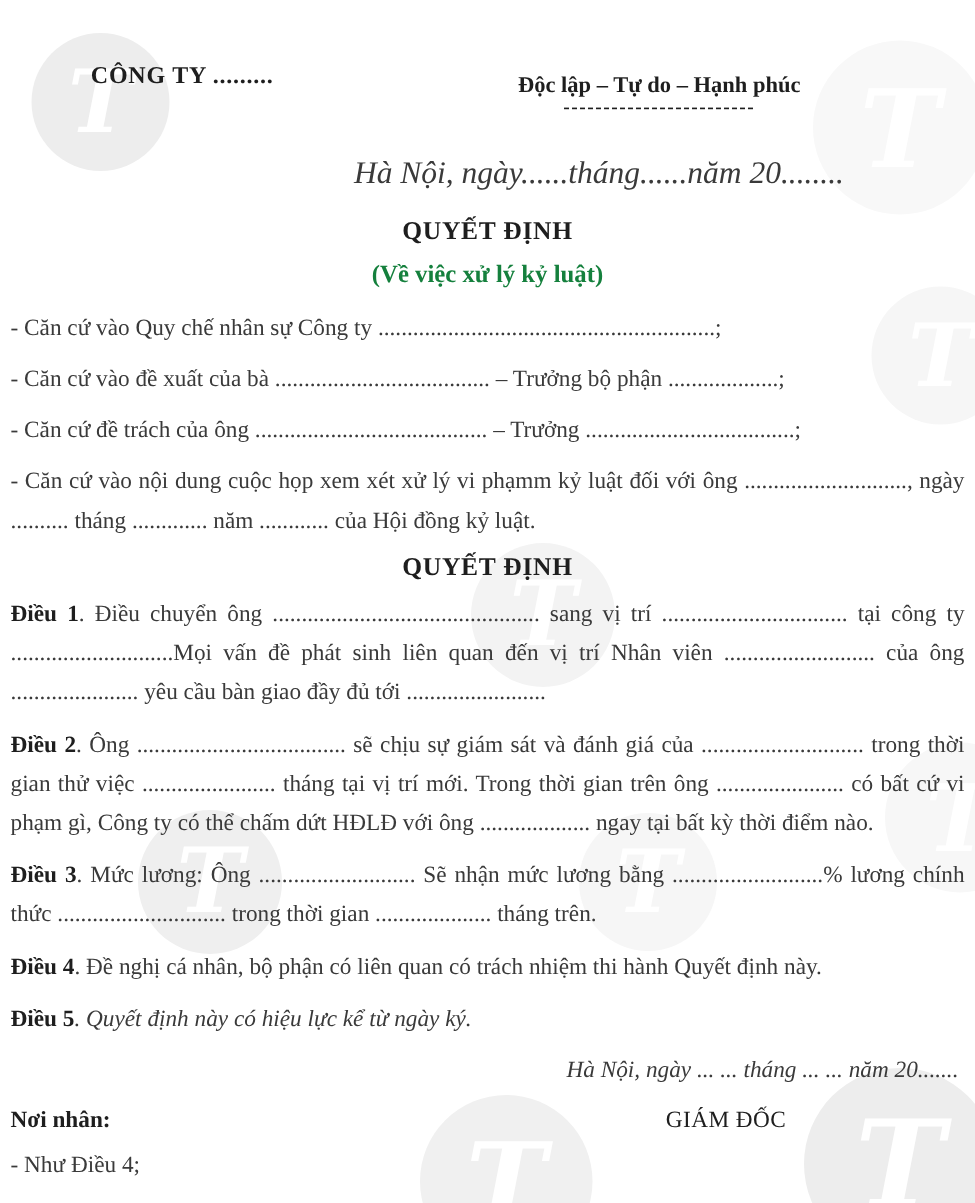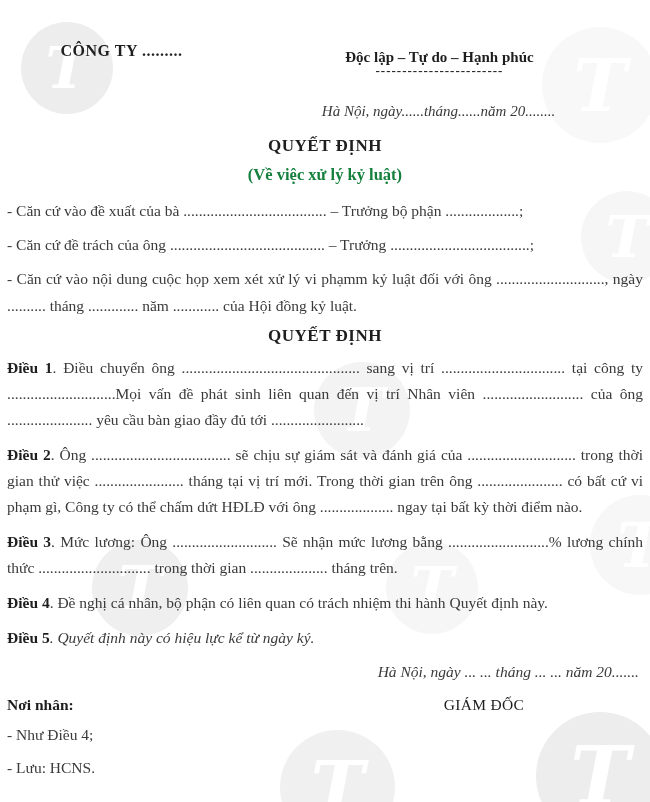--- a/index.html
+++ b/index.html
@@ -28,21 +28,21 @@
   .b{font-weight:bold;color:#1e1e1e;}
   .i{font-style:italic;}
   .header{display:flex;margin-top:32px;}
   .h-left{width:36%;}
   .h-right{width:64%;text-align:center;}
   .company{font-weight:bold;color:#1e1e1e;font-size:16px;text-align:center;letter-spacing:.5px;margin-top:2px;}
   .national{font-weight:bold;color:#1e1e1e;font-size:15.5px;letter-spacing:.2px;}
   .motto{font-weight:bold;color:#1e1e1e;font-size:15px;margin-top:9px;font-family:Liberation Serif, serif;}
   .hr-dash{font-weight:bold;color:#1e1e1e;font-size:13px;letter-spacing:1px;line-height:10px;}
   .doc-number{margin-top:42px;padding-left:48px;font-size:15.5px;}
-  .date-top{font-style:italic;text-align:center;margin-top:27px;padding-right:2px;font-size:15px;}
+  .date-top{font-style:italic;text-align:left;margin-top:27px;padding-right:2px;font-size:21px;}
   .title{font-weight:bold;color:#1e1e1e;text-align:center;font-size:17px;margin-top:16px;letter-spacing:.5px;}
   .subtitle{font-weight:bold;color:#15803d;text-align:center;font-size:16.5px;margin-top:9px;}
   .premises{margin-top:12px;}
   .premise{margin:0 0 7px 0;line-height:27px;text-align:justify;}
   .section-title{font-weight:bold;color:#1e1e1e;text-align:center;font-size:17px;margin:6px 0 4px 0;letter-spacing:.5px;}
   .article{margin:9px 0 0 0;line-height:26px;text-align:justify;}
   .closing-date{font-style:italic;text-align:right;margin-top:12px;padding-right:4px;}
   .footer-row{display:flex;margin-top:15px;}
   .recipients{width:50%;}
   .recipients-label{font-weight:bold;color:#1e1e1e;}
@@ -76,20 +76,21 @@
         <div class="motto">Độc lập – Tự do – Hạnh phúc</div>
         <div class="hr-dash">------------------------</div>
         <div class="date-top">Hà Nội, ngày......tháng......năm 20........</div>
       </div>
     </div>
 
     <div class="title">QUYẾT ĐỊNH</div>
     <div class="subtitle">(Về việc xử lý kỷ luật)</div>
 
     <div class="premises">
+      <p class="premise">- Căn cứ vào Quy chế nhân sự Công ty ..........................................................;</p>
       <p class="premise">- Căn cứ vào đề xuất của bà ..................................... – Trưởng bộ phận ...................;</p>
       <p class="premise">- Căn cứ đề trách của ông ........................................ – Trưởng ....................................;</p>
       <p class="premise">- Căn cứ vào nội dung cuộc họp xem xét xử lý vi phạmm kỷ luật đối với ông ............................, ngày .......... tháng ............. năm ............ của Hội đồng kỷ luật.</p>
     </div>
 
     <div class="section-title">QUYẾT ĐỊNH</div>
 
     <p class="article"><span class="b">Điều 1</span><span>. Điều chuyển ông .............................................. sang vị trí ................................ tại công ty ............................Mọi vấn đề phát sinh liên quan đến vị trí Nhân viên .......................... của ông ...................... yêu cầu bàn giao đầy đủ tới ........................</span></p>
     <p class="article"><span class="b">Điều 2</span><span>. Ông .................................... sẽ chịu sự giám sát và đánh giá của ............................ trong thời gian thử việc ....................... tháng tại vị trí mới. Trong thời gian trên ông ...................... có bất cứ vi phạm gì, Công ty có thể chấm dứt HĐLĐ với ông ................... ngay tại bất kỳ thời điểm nào.</span></p>
     <p class="article"><span class="b">Điều 3</span><span>. Mức lương: Ông ........................... Sẽ nhận mức lương bằng ..........................% lương chính thức ............................. trong thời gian .................... tháng trên.</span></p>

